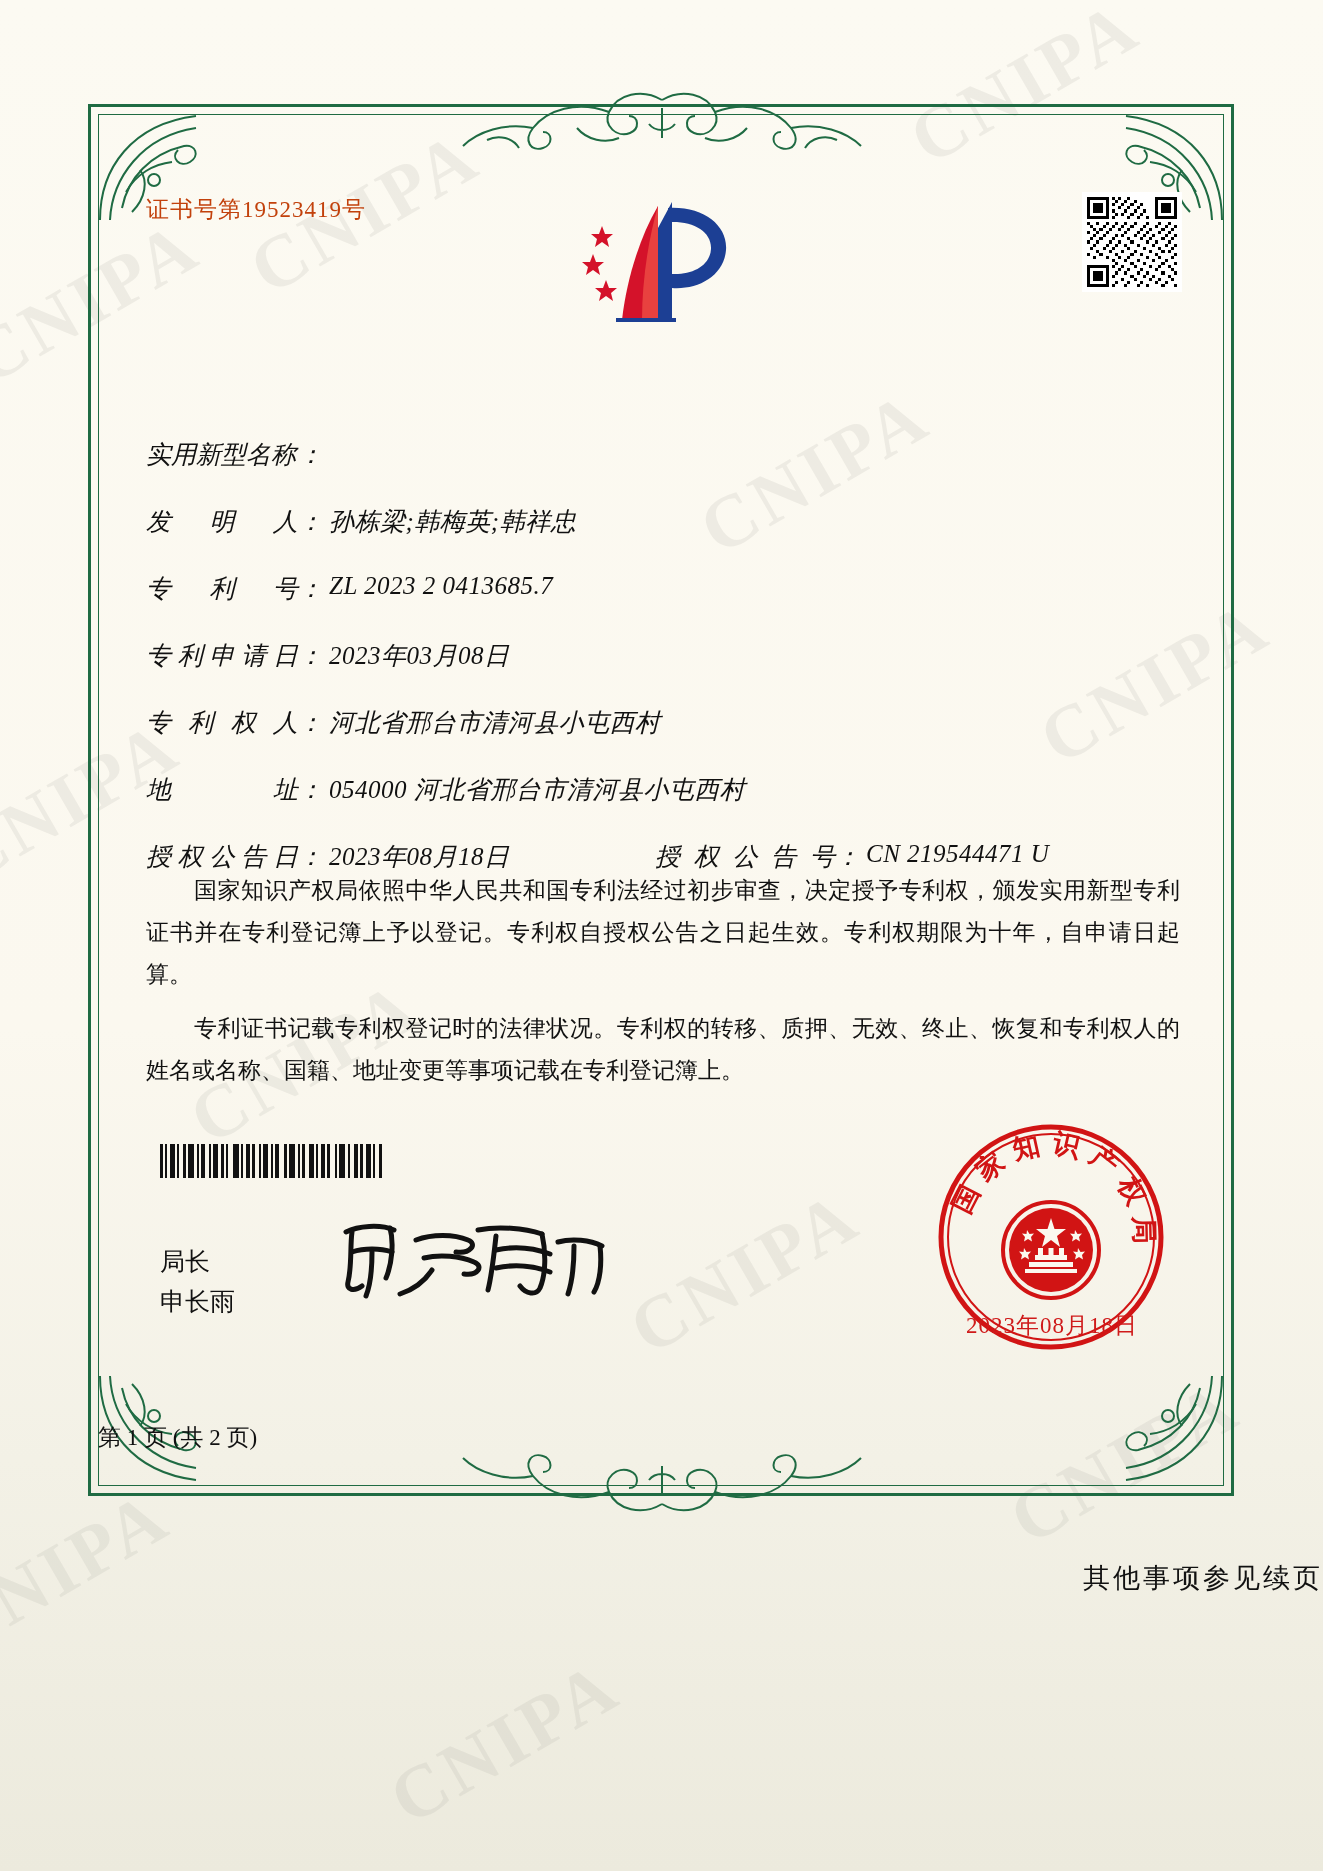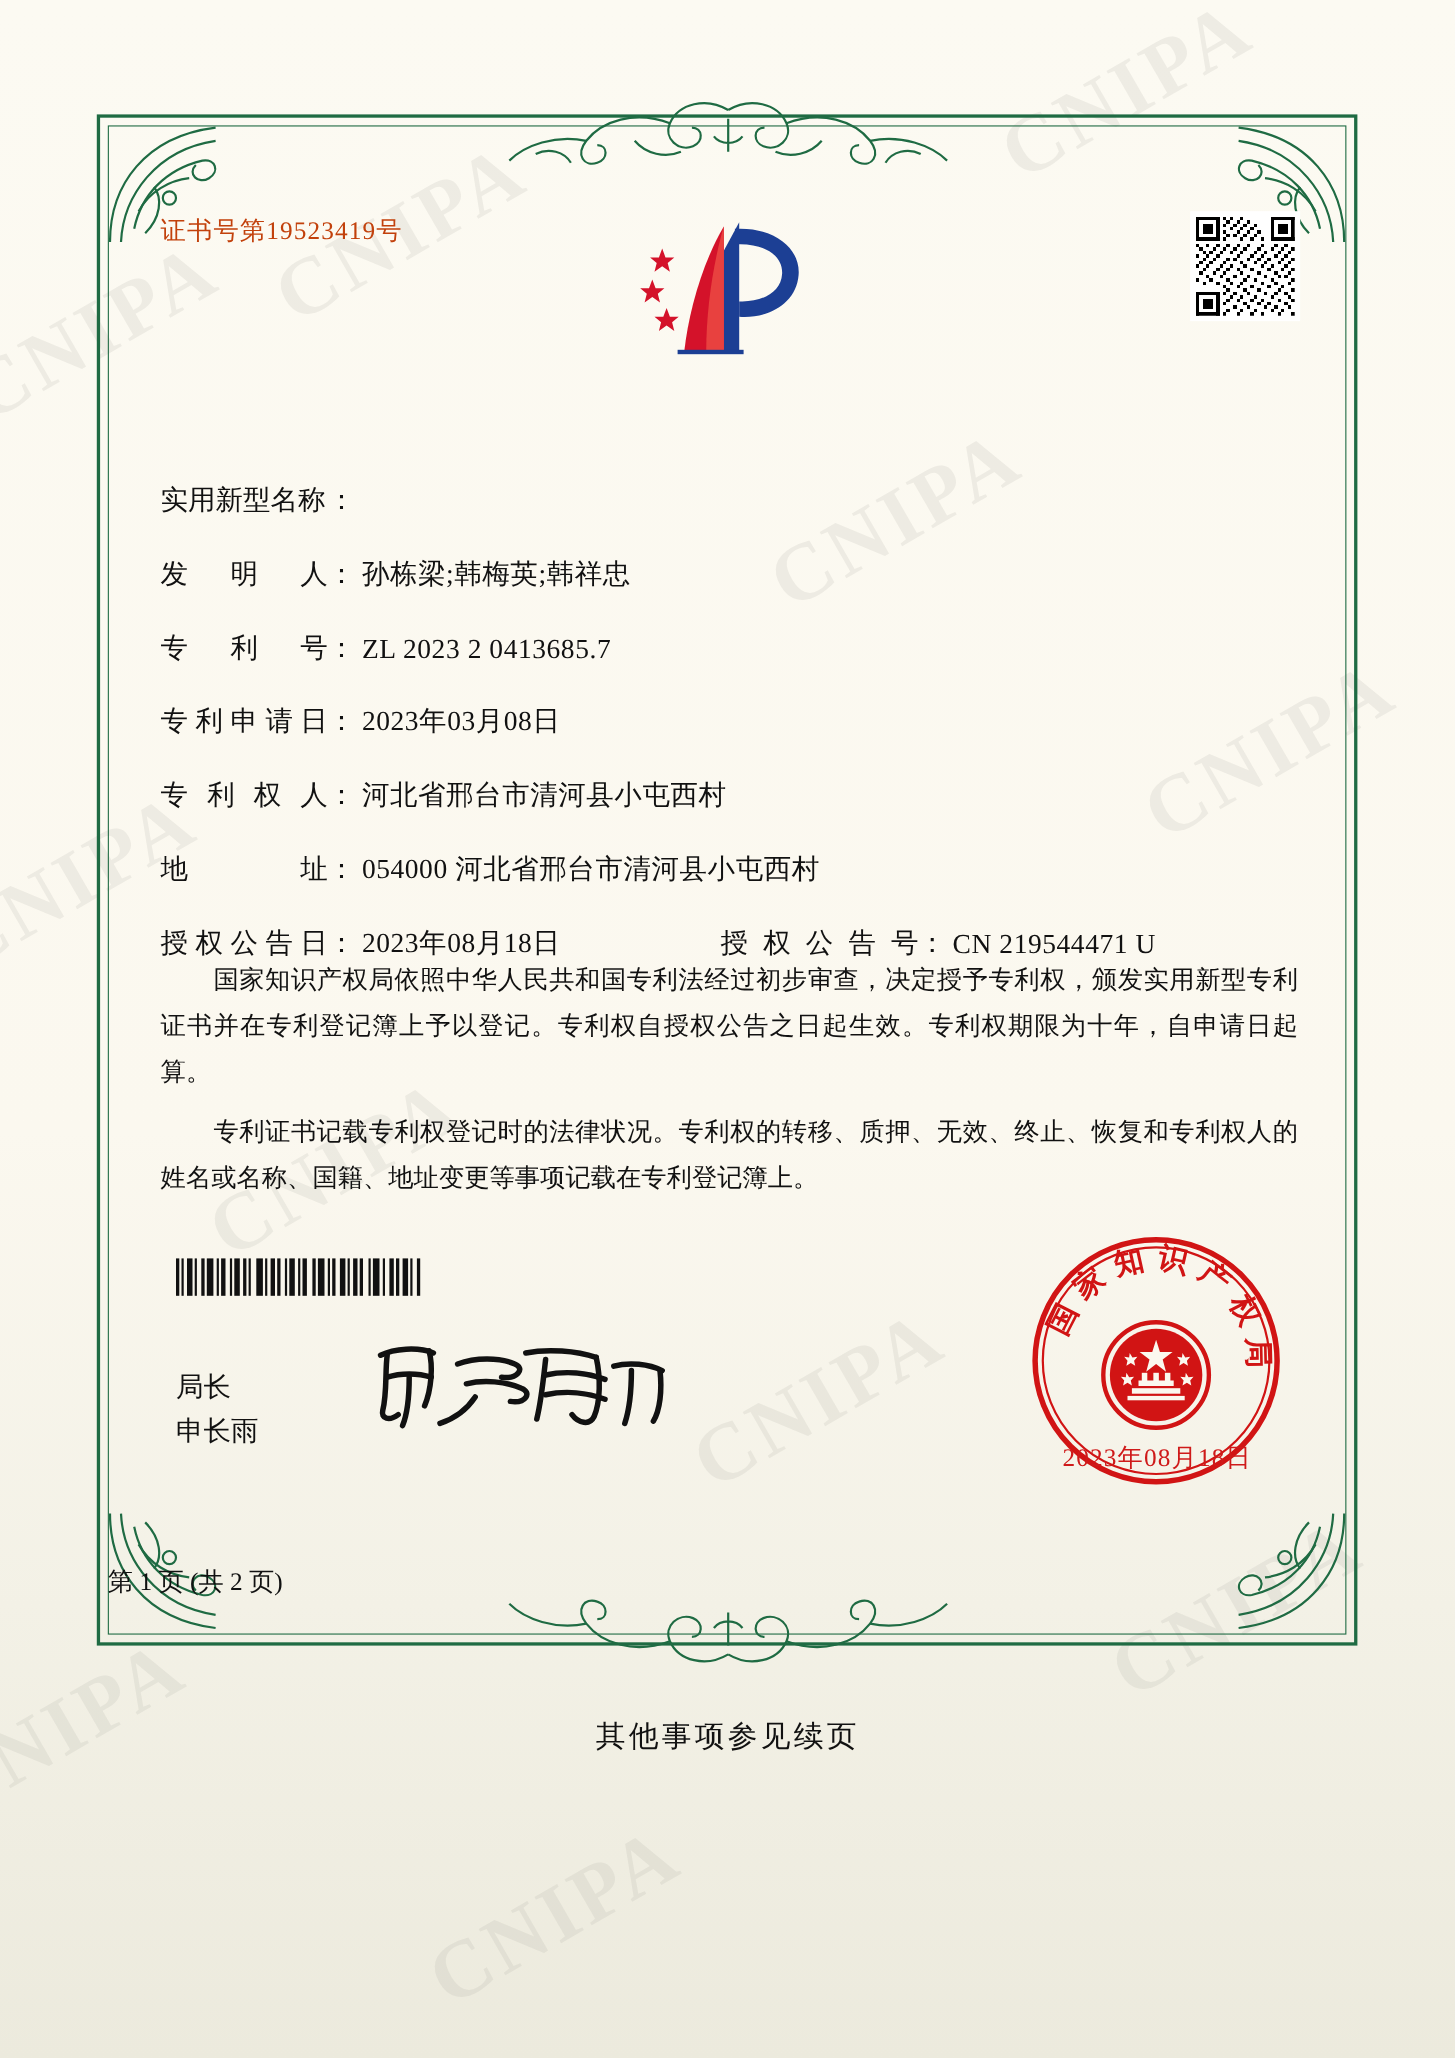--- a/index.html
+++ b/index.html
@@ -130,24 +130,25 @@
     font-family: "Liberation Serif", "DejaVu Serif", serif;
   }
   .fields {
     position: absolute;
     left: 48px;
     top: 324px;
     right: 40px;
   }
   .field-row {
     display: flex;
-    align-items: flex-end;
+    align-items: flex-start;
     margin-bottom: 34px;
     font-size: 25px;
     color: #111;
+    font-style: italic;
   }
   .f-label {
     width: 152px;
     flex: 0 0 152px;
     display: flex;
     justify-content: space-between;
     letter-spacing: 0;
   }
   .f-label span { display: inline-block; }
   .f-colon {
@@ -235,21 +236,21 @@
     top: 1308px;
     text-align: left;
     font-size: 23px;
     color: #111;
   }
   .footer-note {
     position: absolute;
     left: 0;
     right: 0;
     top: 1560px;
-    text-align: center;
+    text-align: right;
     font-size: 27px;
     color: #111;
     letter-spacing: 3px;
   }
 </style>
 </head>
 <body>
 
 <div class="page">
   <div class="paper-tint"></div>

